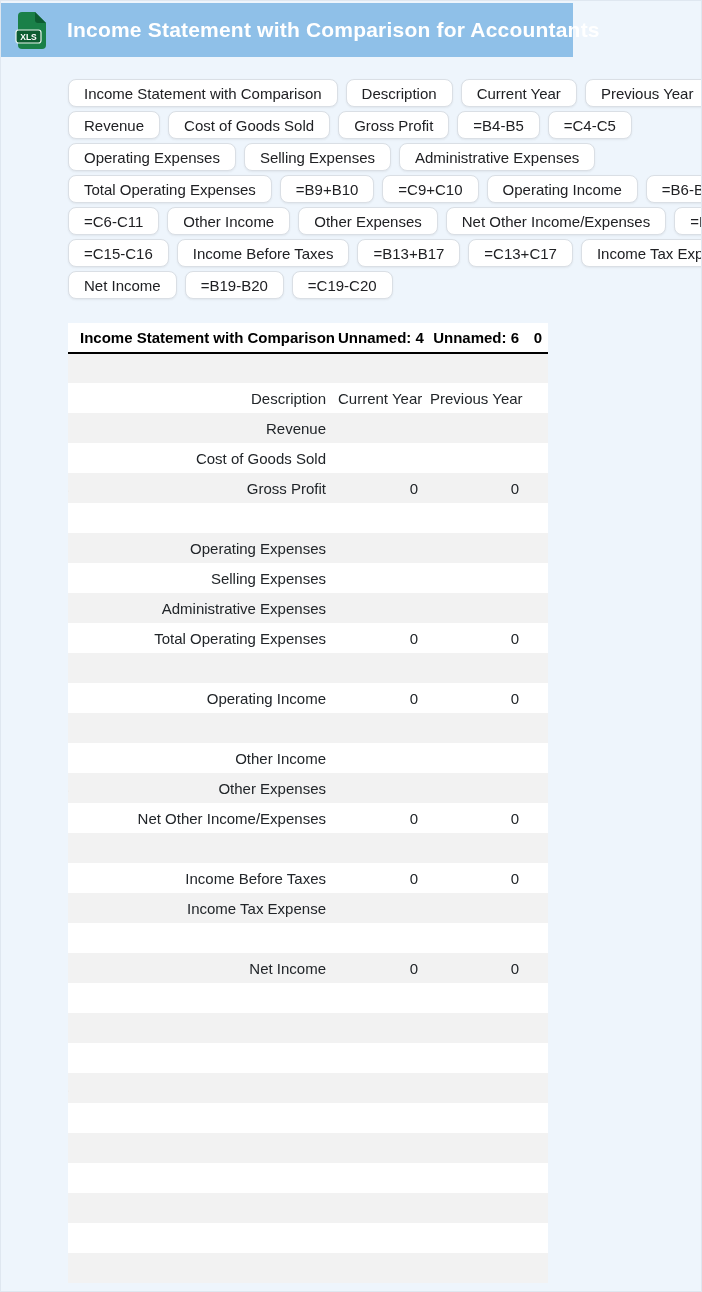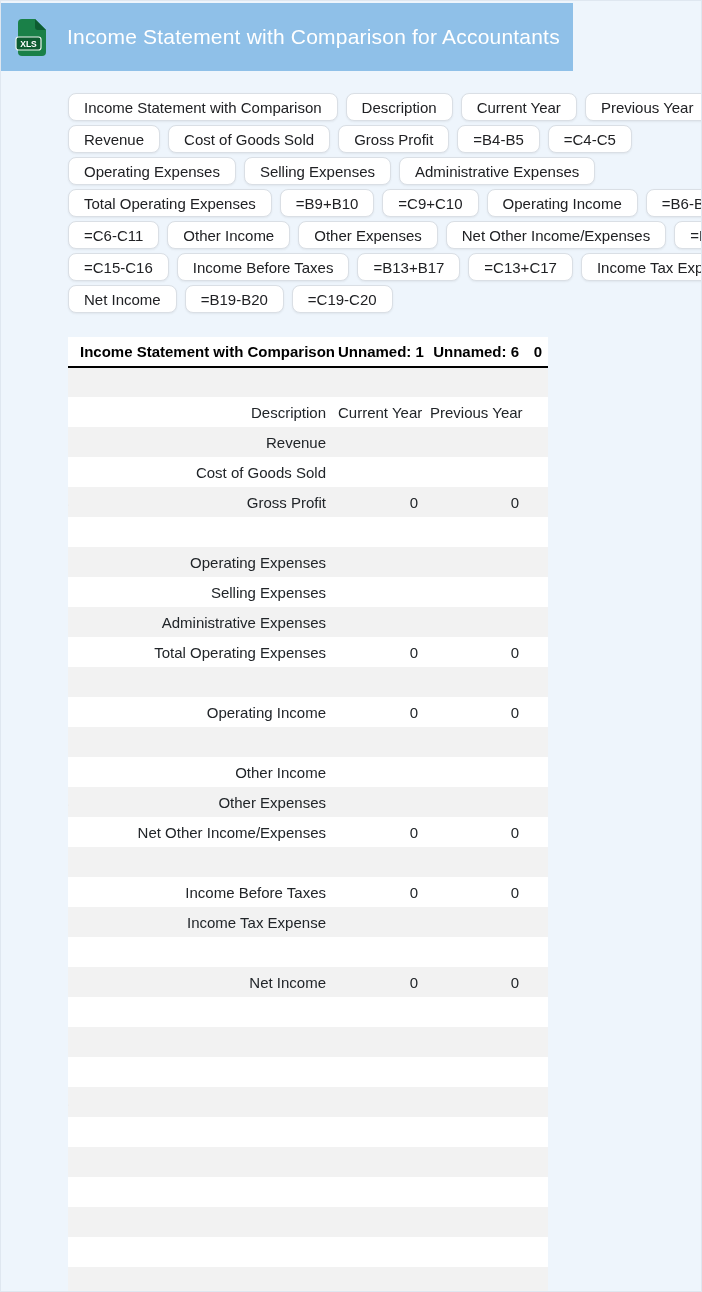--- a/index.html
+++ b/index.html
@@ -17,30 +17,30 @@
     width: 702px;
     height: 1292px;
     background: var(--page-bg);
     font-family: "Liberation Sans", sans-serif;
     overflow: hidden;
     border: 1px solid #dfe7f0;
   }
   .appbar {
     margin-top: 2px;
     width: 572px;
-    height: 68px;
+    height: 54px;
     background: var(--header-bar);
     display: flex;
     align-items: center;
   }
   .file-icon { margin-left: 14px; display: inline-flex; flex: 0 0 auto; }
   .title {
     color: #ffffff;
     font-size: 21px;
-    font-weight: 400;
+    font-weight: 700;
     margin: 0 0 0 20px;
     letter-spacing: 0.2px;
     white-space: nowrap;
   }
   .chips { margin: 22px 0 0 67px; width: 625px; }
   .chip-row { display: flex; gap: 8px; margin-bottom: 4px; }
   .chip {
     background: #ffffff;
     border: 1px solid var(--chip-border);
     border-radius: 8px;
@@ -158,21 +158,21 @@
       <col class="col-index">
         <col class="col-desc">
         <col class="col-cur">
         <col class="col-prev">
         <col class="col-extra">
     </colgroup>
     <thead>
       <tr id="thead-row">
           <th></th>
           <th>Income Statement with Comparison</th>
-          <th>Unnamed: 1</th>
+          <th>Unnamed: 4</th>
           <th>Unnamed: 6</th>
           <th>0</th>
         </tr>
     </thead>
     <tbody id="tbody">
         <tr>
           <th>0</th>
           <td></td>
           <td></td>
           <td></td>

